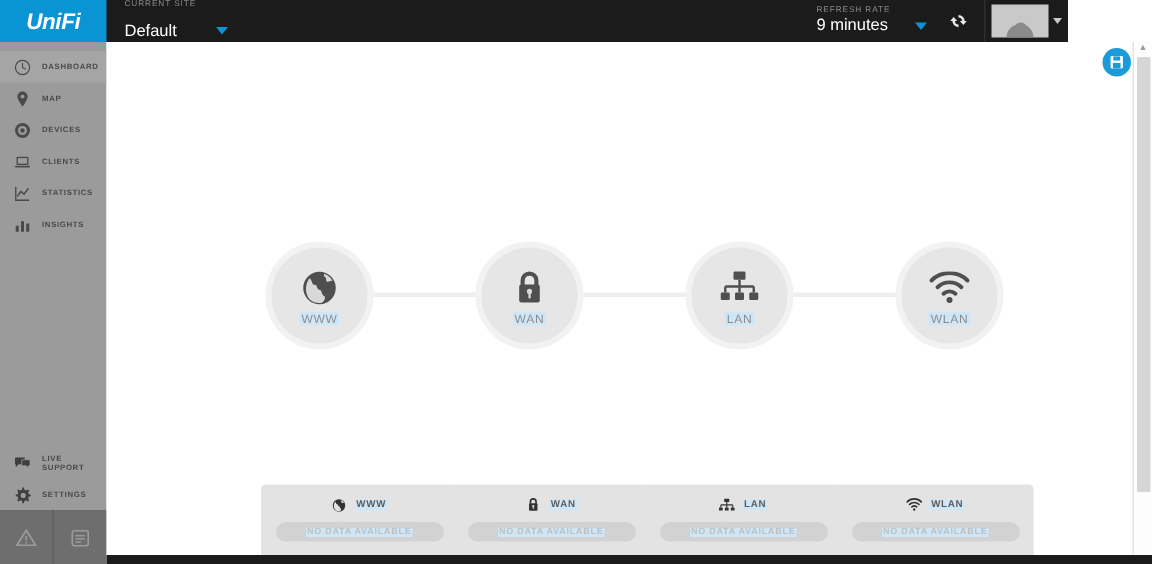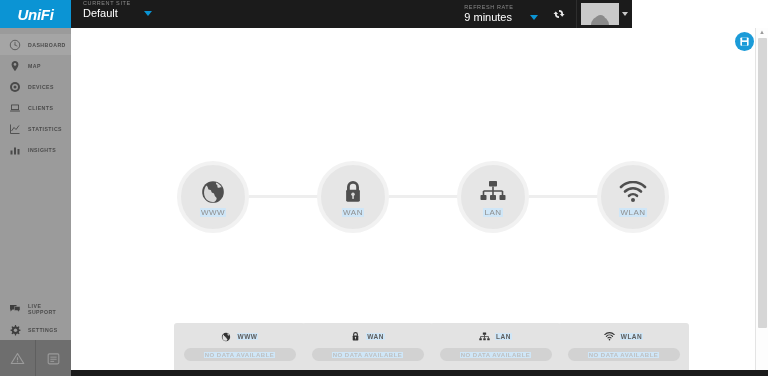--- a/index.html
+++ b/index.html
@@ -6,34 +6,34 @@
   html, body {
     width: 768px; height: 376px;
     overflow: hidden;
     font-family: "Liberation Sans", sans-serif;
     background: #ffffff;
   }
   .app { position: relative; width: 768px; height: 376px; }
 
   
   .topbar {
-    position: absolute; top: 0; left: 0; width: 632px; height: 28px;
+    position: absolute; top: 0; left: 0; width: 712px; height: 28px;
     background: #1b1b1b; display: flex; align-items: stretch;
   }
   .logo-cell {
     width: 71px; background: #0b94d4;
     display: flex; align-items: center; justify-content: center;
   }
   .logo-text {
     color: #ffffff; font-size: 15px; font-style: italic; font-weight: bold;
     letter-spacing: -0.3px; position: relative; line-height: 1;
   }
 
   .site-cell {
-    display: flex; flex-direction: column; justify-content: flex-start;
+    display: flex; flex-direction: column; justify-content: space-between;
     padding-left: 12px; min-width: 120px;
   }
   .cap-label {
     color: #8b8b8b; font-size: 5.5px; letter-spacing: 0.6px;
     text-transform: uppercase; line-height: 1.1;
   }
   .cap-value {
     color: #ffffff; font-size: 11px; line-height: 1.2; margin-top: 1px;
   }
   .site-row { display: flex; align-items: center; gap: 26px; }

